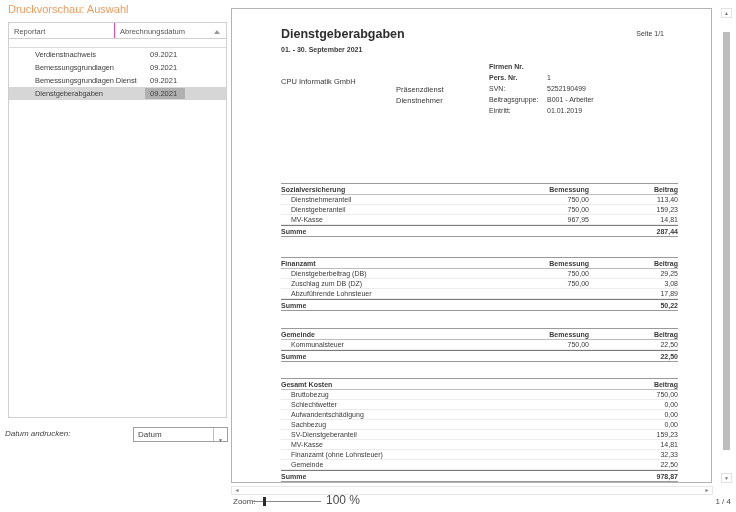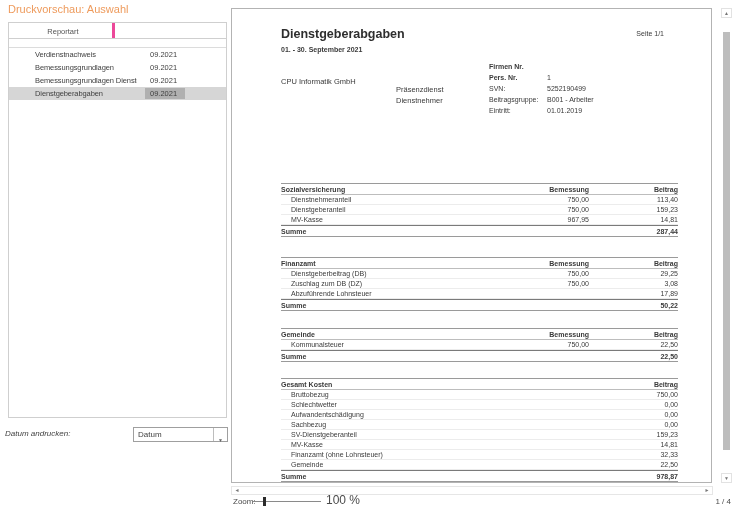--- a/index.html
+++ b/index.html
@@ -5,21 +5,21 @@
   * { margin:0; padding:0; box-sizing:border-box; }
   html,body { width:736px; height:512px; background:#fff; overflow:hidden;
               font-family:"Liberation Sans", sans-serif; }
   body { position:relative; }
 
   
   .panel-title { position:absolute; left:8px; top:3px; font-size:11px; color:#EE9B5D; }
   .report-table { position:absolute; left:8px; top:22px; width:219px; height:396px;
                   border:1px solid #cfcfcf; background:#fff; font-size:7.5px; color:#3f3f3f; }
   .rt-header { display:flex; height:16px; border-bottom:1px solid #cfcfcf; color:#555; }
-  .rt-header .hc1 { width:106px; padding:4px 0 0 5px; border-right:3px solid #ec4899;text-align:center; }
+  .rt-header .hc1 { width:106px; padding:4px 0 0 5px; border-right:1px solid #ec4899; }
   .rt-header .hc2 { flex:1; padding:4px 0 0 5px; position:relative; }
   .sort-icon { position:absolute; right:6px; top:7px; width:0; height:0;
                border-left:3px solid transparent; border-right:3px solid transparent;
                border-bottom:4px solid #9a9a9a; }
   .rt-spacer { height:9px; border-bottom:1px solid #dcdcdc; }
   .rt-row { display:flex; height:13px; align-items:center; white-space:nowrap; }
   .rt-row .c1 { width:107px; padding-left:5px; overflow:hidden; letter-spacing:-0.1px;margin-left:21px; }
   .rt-row .c2 { flex:1; overflow:hidden; }
   .rt-row .datebox { display:inline-block; min-width:40px; padding:1px 3px 1px 5px;margin-left:8px; }
   .rt-row.selected { background:#d6d6d6; }
@@ -81,20 +81,24 @@
   .page-indicator { position:absolute; right:5px; top:497px; font-size:8px; color:#4a4a4a; }
 </style>
 </head>
 <body>
 
 <div class="panel-title">Druckvorschau: Auswahl</div>
 
 <div class="report-table">
   <div class="rt-header">
     <div class="hc1">Reportart</div>
+    <div class="hc2">
+      <span>Abrechnungsdatum</span>
+      <span class="sort-icon"></span>
+    </div>
   </div>
   <div class="rt-spacer"></div>
   <div>
       <div class="rt-row">
         <div class="c1">Verdienstnachweis</div>
         <div class="c2"><div class="datebox" style="display: inline-block;">09.2021</div></div>
       </div>
       <div class="rt-row">
         <div class="c1">Bemessungsgrundlagen</div>
         <div class="c2"><div class="datebox" style="display: inline-block;">09.2021</div></div>

